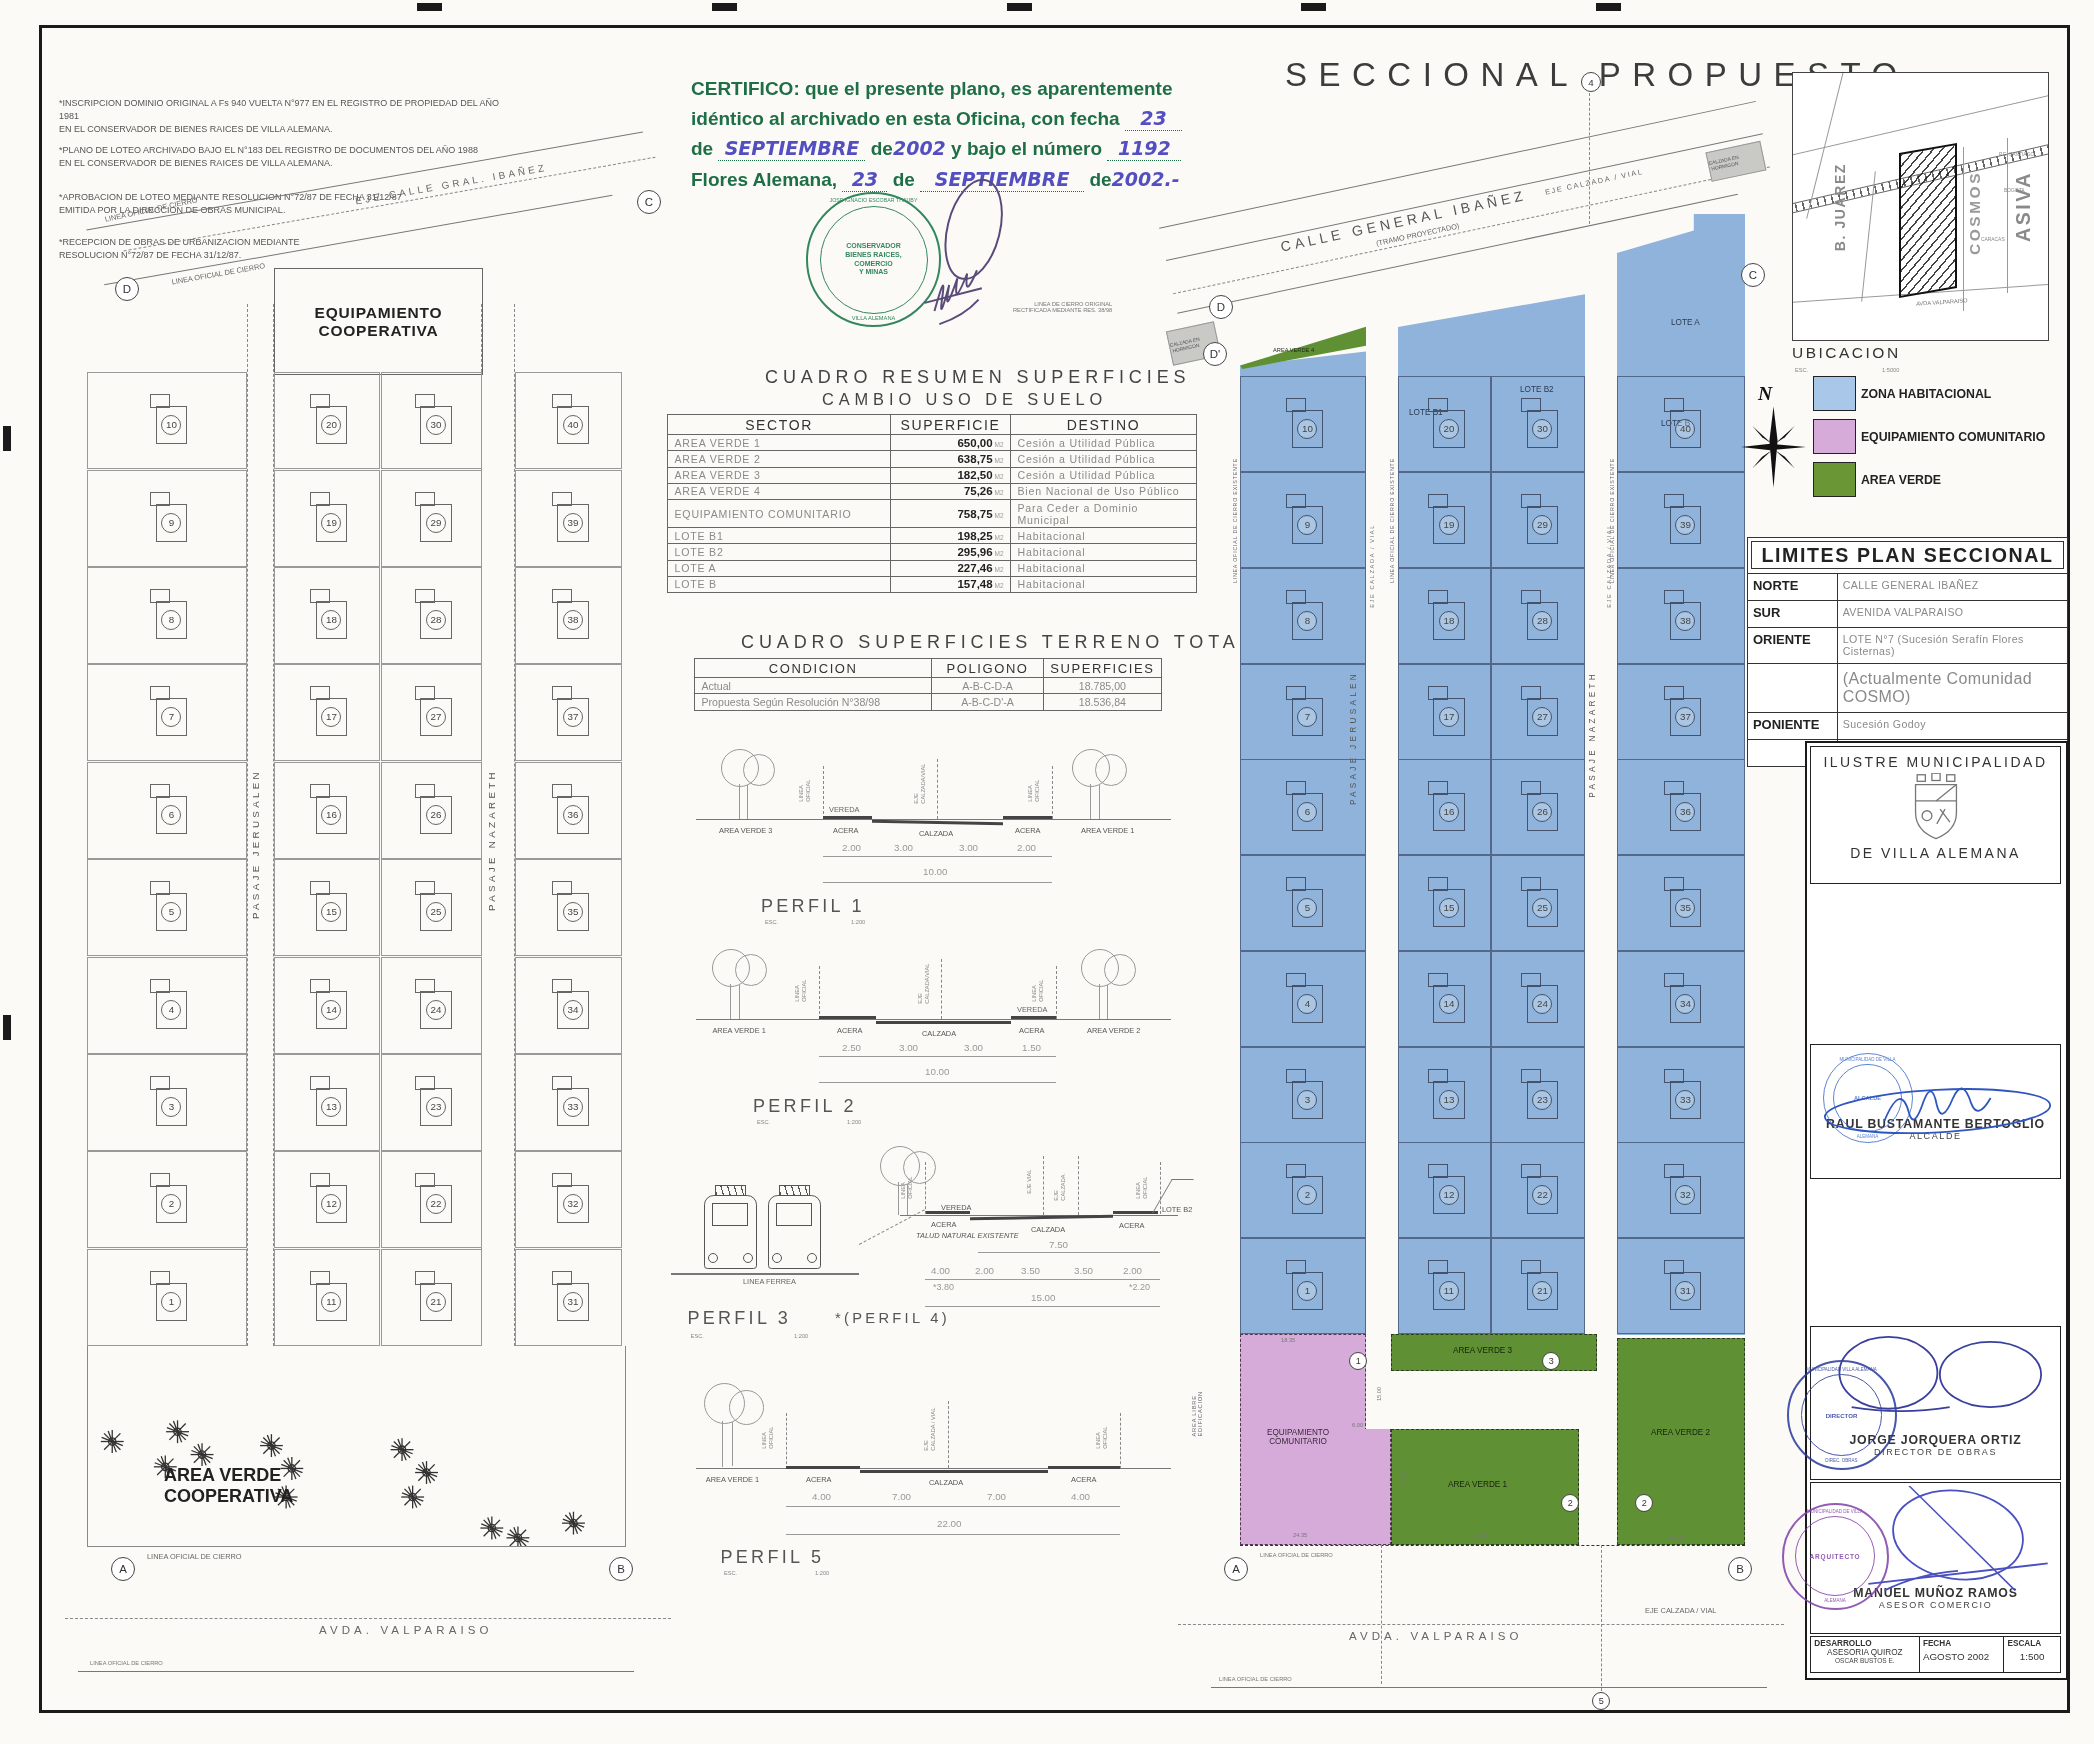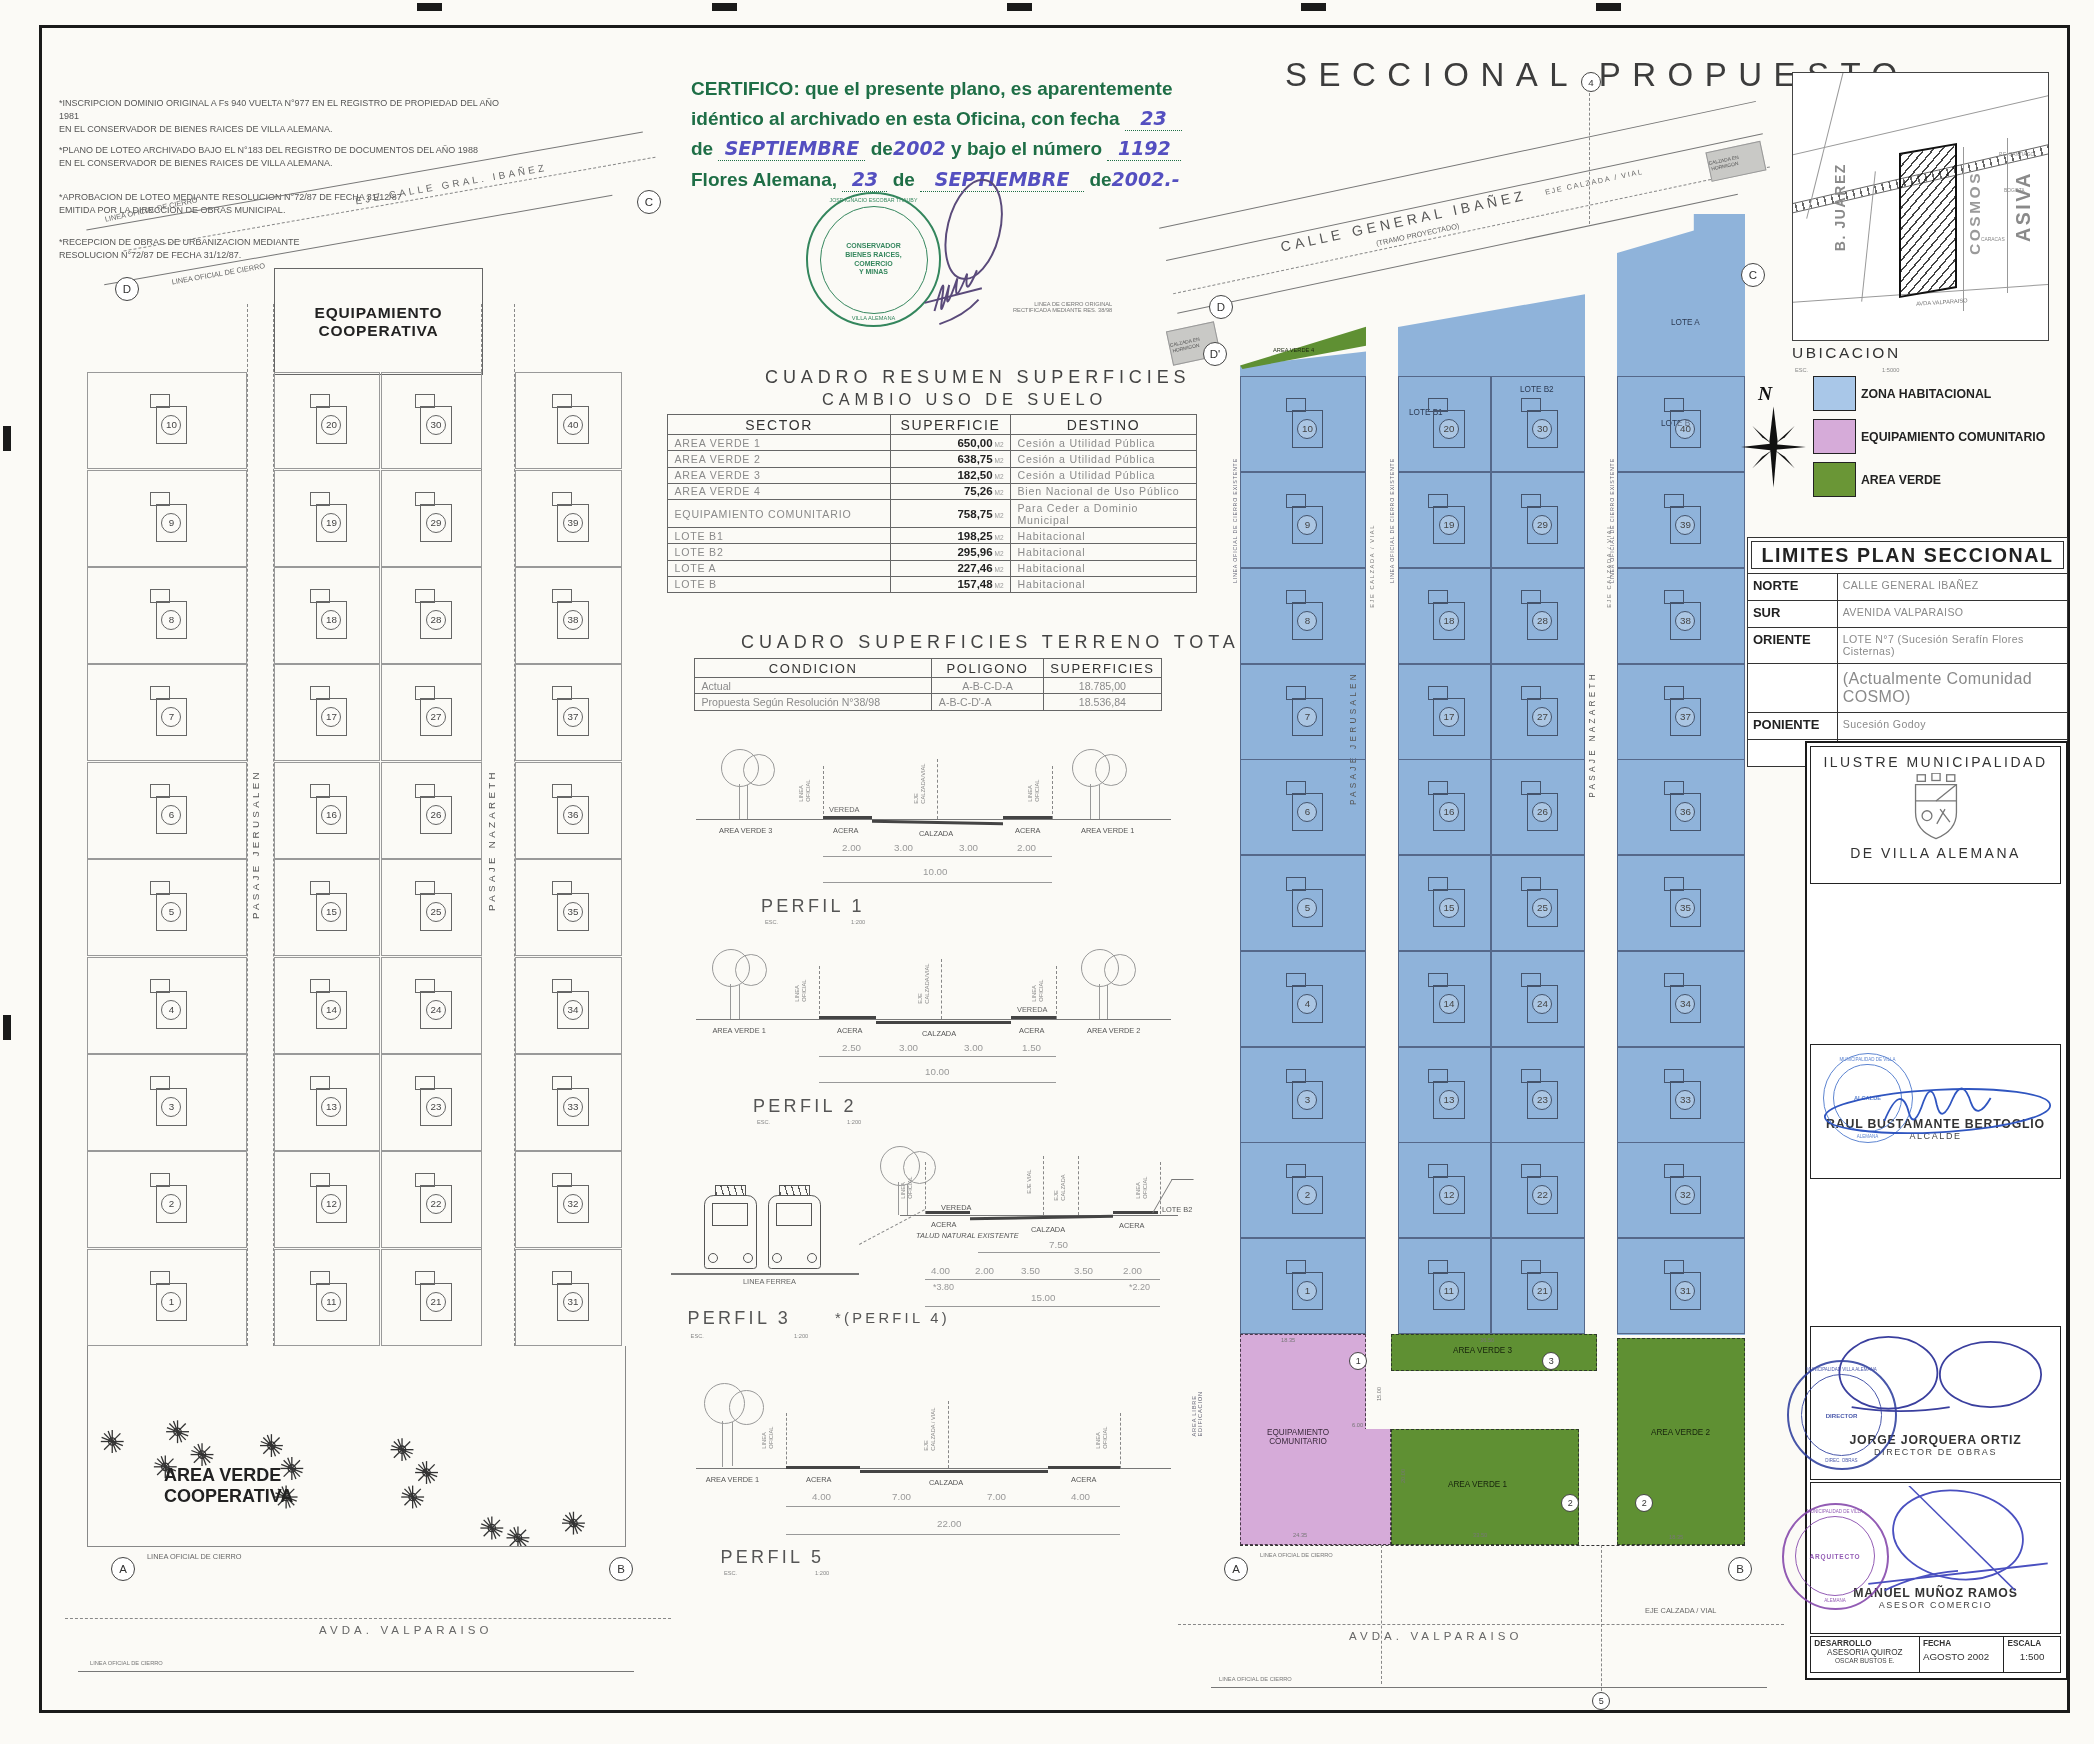--- a/index.html
+++ b/index.html
@@ -562,21 +562,21 @@
     </tr>
       </thead>
     <tbody id="terrenoBody">
         <tr>
           <td style="color: rgb(138, 138, 138); font-size: 10.6px;">Actual</td>
           <td style="color: rgb(138, 138, 138); font-size: 10.6px; text-align: center;">A-B-C-D-A</td>
           <td style="color: rgb(138, 138, 138); font-size: 10.6px; text-align: center;">18.785,00</td>
         </tr>
         <tr>
           <td style="color: rgb(138, 138, 138); font-size: 10.6px;">Propuesta Según Resolución N°38/98</td>
-          <td style="color: rgb(138, 138, 138); font-size: 10.6px; ">A-B-C-D'-A</td>
+          <td style="color: rgb(138, 138, 138); font-size: 10.6px; text-align: center;">A-B-C-D'-A</td>
           <td style="color: rgb(138, 138, 138); font-size: 10.6px; text-align: center;">18.536,84</td>
         </tr>
       </tbody>
   </table>
 
   <div class="abs" style="left:696px;top:741px;width:475px;height:188px">
     <div class="ptc" style="left:24.5px;top:8.2px;width:36px;height:36px"></div>
       <div class="ptc" style="left:47px;top:13px;width:29.5px;height:29.5px"></div>
     <div class="trunk" style="left:43px;top:43px;height:35px"></div>
       <div class="trunk" style="left:51px;top:44px;height:34px"></div>

